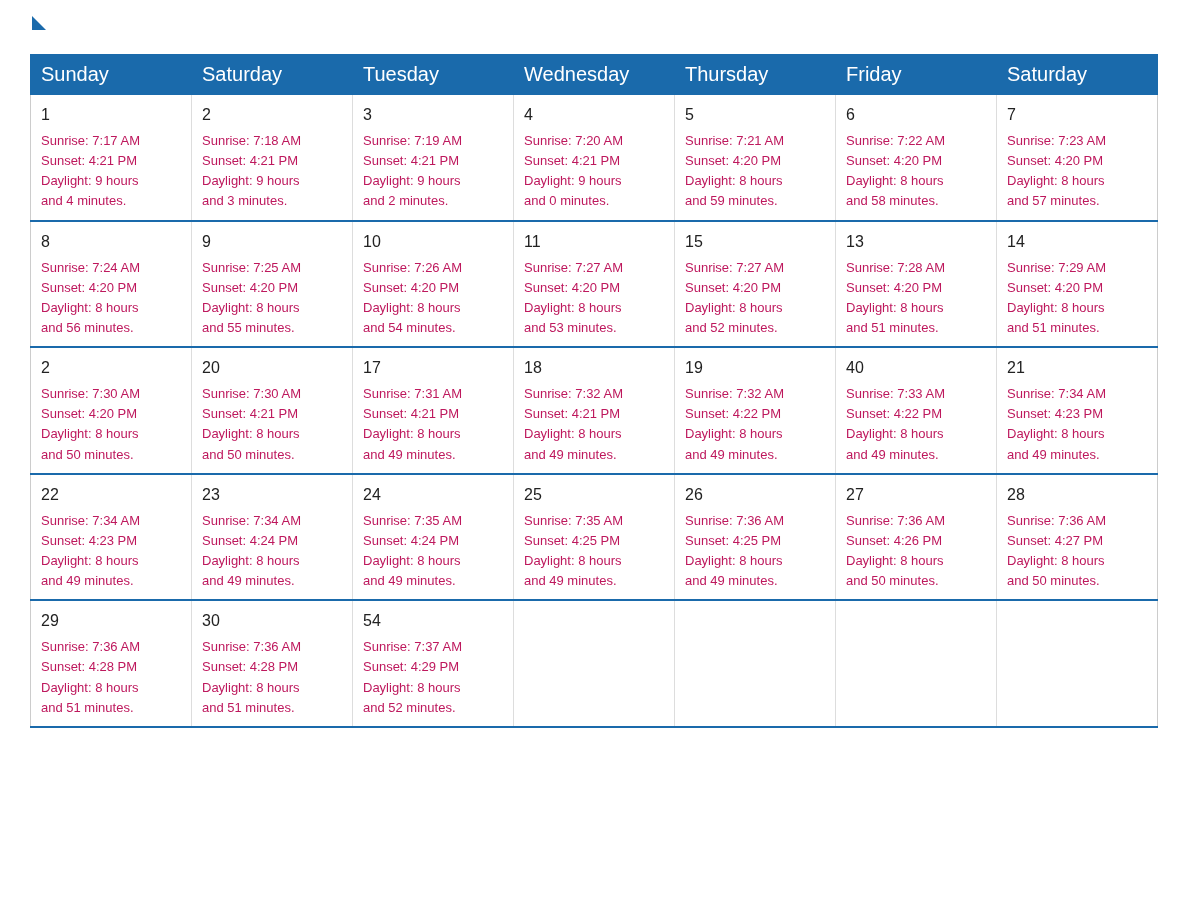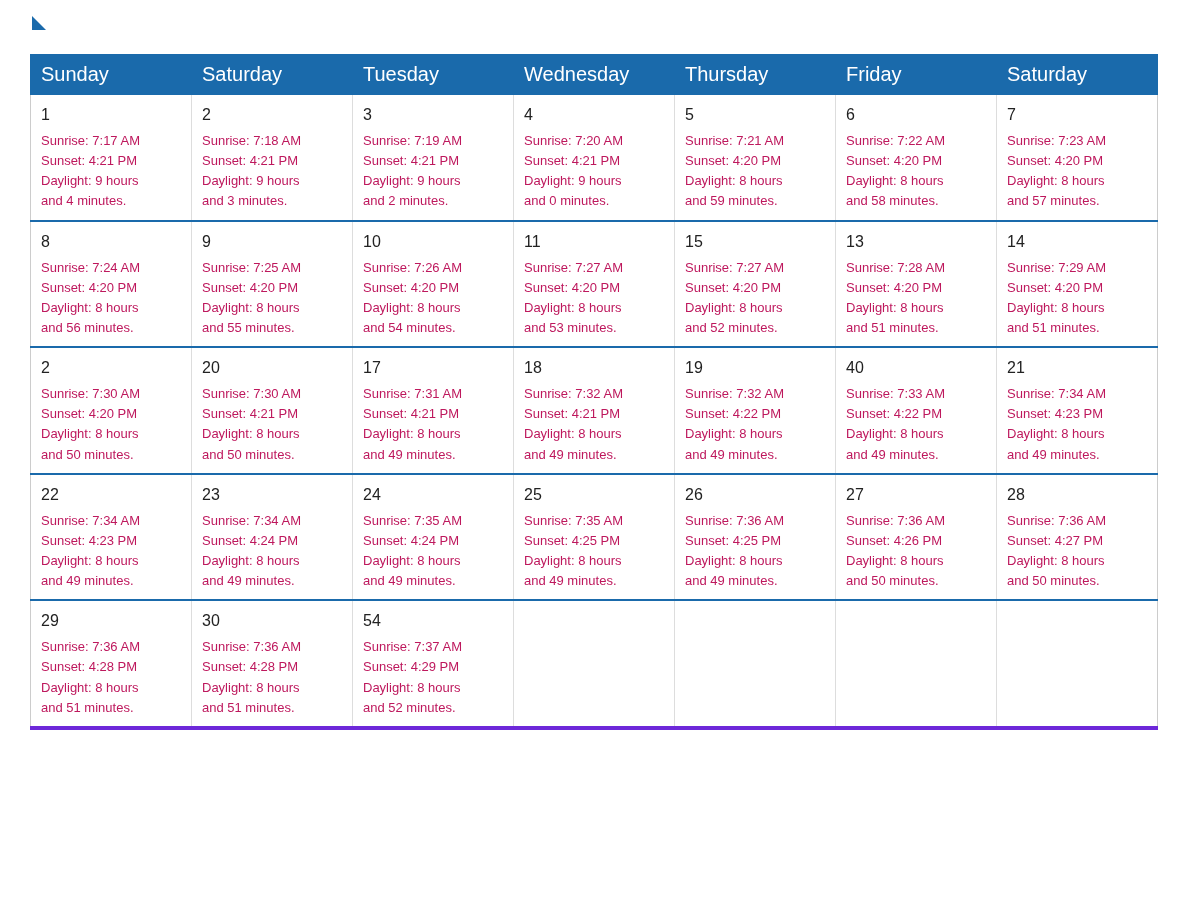--- a/index.html
+++ b/index.html
@@ -99,21 +99,21 @@
       color: #be185d;
       line-height: 1.55;
     }
     tbody td:first-child {
       border-left: 1px solid #ccc;
     }
     tbody td:last-child {
       border-right: 1px solid #ccc;
     }
     tbody tr:last-child td {
-      border-bottom: 4px solid #6d28d9;
+      border-bottom: 1px solid #6d28d9;
     }
     tbody tr td {
       border-right: 1px solid #ddd;
     }
     .logo-line {
       display: flex;
       align-items: center;
     }
   </style>
 </head>

